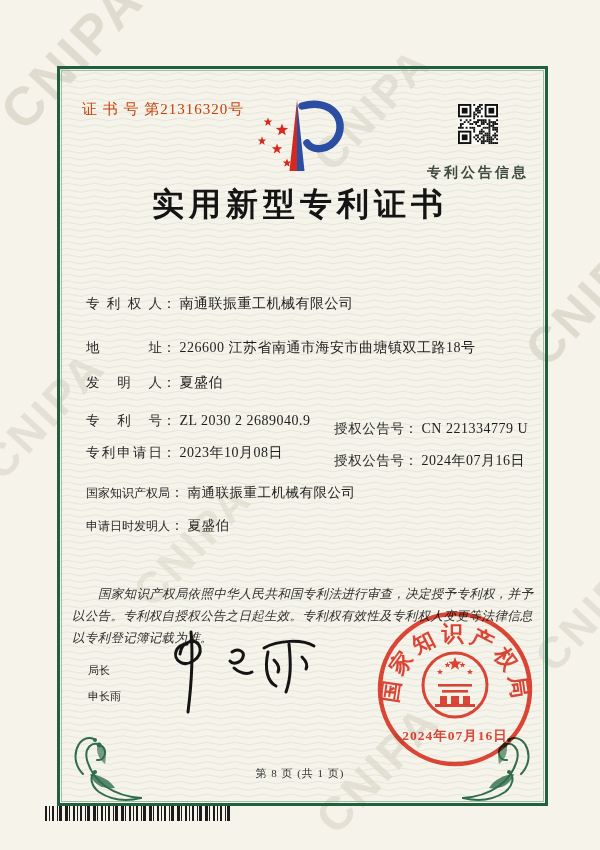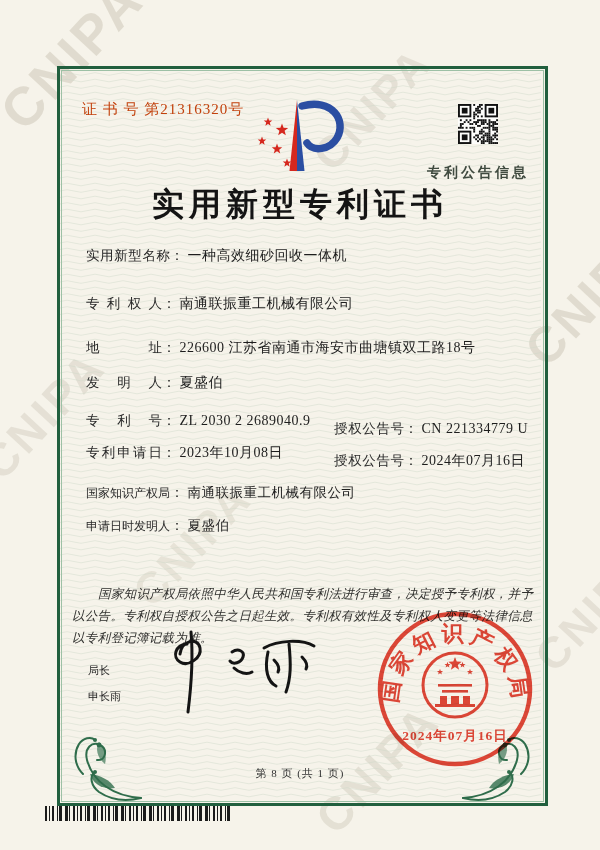--- a/index.html
+++ b/index.html
@@ -397,24 +397,20 @@
         <rect x="16" y="2" width="3" height="3" fill="#111"></rect>
         <rect x="0" y="14" width="7" height="7" fill="#111"></rect>
         <rect x="1" y="15" width="5" height="5" fill="#fdfdfb"></rect>
         <rect x="2" y="16" width="3" height="3" fill="#111"></rect>
       </svg>
     <span class="qr-label">专利公告信息</span>
   </div>
 
   <div class="title">实用新型专利证书</div>
 
-  <div class="row" style="top:247px">
-    <span class="flabel" style="width:84px">实用新型名称</span><span class="colon">：</span>
-    <span class="fvalue">一种高效细砂回收一体机</span>
-  </div>
   <div class="row" style="top:295px">
     <span class="flabel">专利权人</span><span class="colon">：</span>
     <span class="fvalue">南通联振重工机械有限公司</span>
   </div>
   <div class="row" style="top:339px">
     <span class="flabel">地址</span><span class="colon">：</span>
     <span class="fvalue">226600 江苏省南通市海安市曲塘镇双工路18号</span>
   </div>
   <div class="row" style="top:374px">
     <span class="flabel">发明人</span><span class="colon">：</span>

